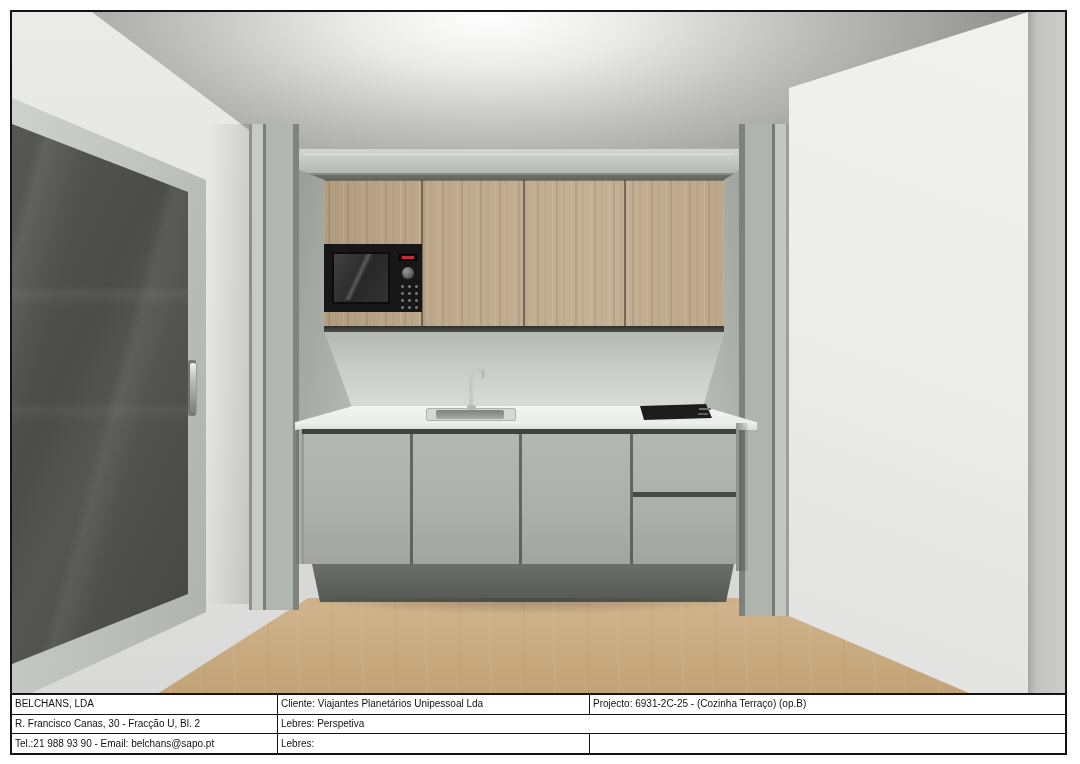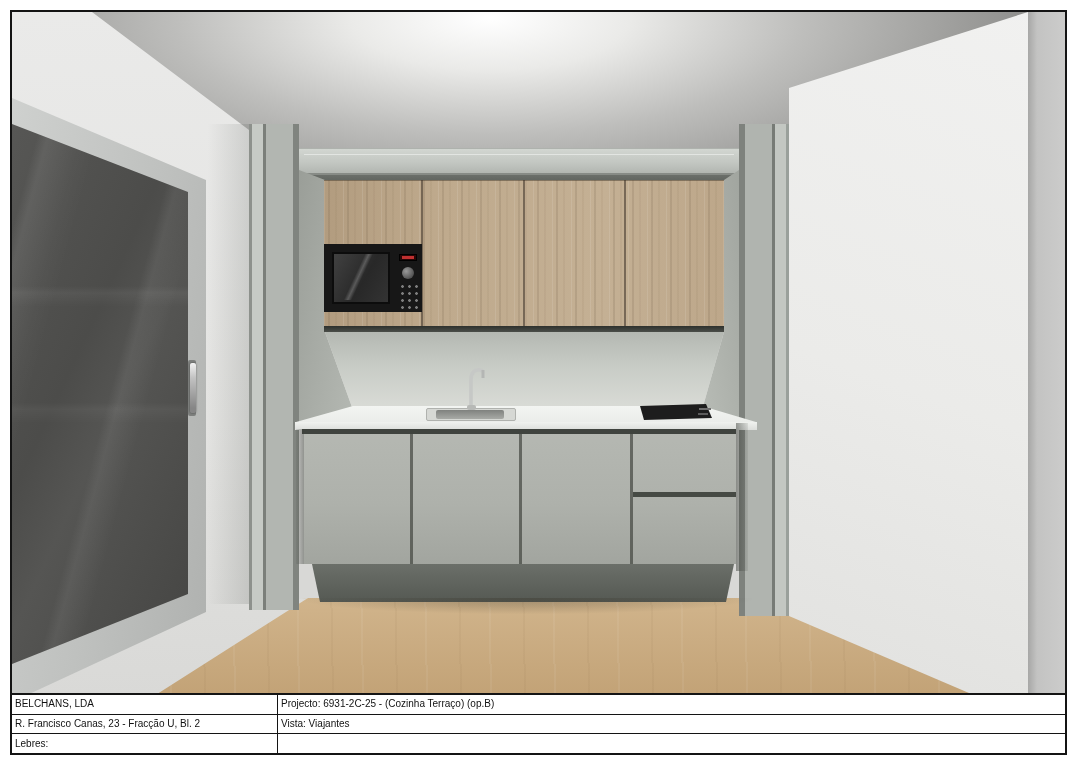--- a/index.html
+++ b/index.html
@@ -191,26 +191,28 @@
       <div class="abs drawer-gap"></div>
       <div class="abs cab-shadow-left"></div>
       <div class="abs cab-shadow-right"></div>
       <div class="abs plinth"></div>
       <div class="abs floor-shadow"></div>
     </div>
 
     <div class="info-table">
       <div class="info-row">
         <div class="info-cell">BELCHANS, LDA</div>
+        <div class="info-cell">Cliente: Viajantes Planetários Unipessoal Lda</div>
         <div class="info-cell">Projecto: 6931-2C-25 - (Cozinha Terraço) (op.B)</div>
       </div>
       <div class="info-row">
-        <div class="info-cell">R. Francisco Canas, 23 - Fracção U, Bl. 2</div>
-        <div class="info-cell">Vista: Viajantes</div>
+        <div class="info-cell">R. Francisco Canas, 30 - Fracção U, Bl. 2</div>
+        <div class="info-cell">Lebres: Perspetiva</div>
       </div>
       <div class="info-row">
+        <div class="info-cell">Tel.:21 988 93 90 - Email: belchans@sapo.pt</div>
         <div class="info-cell">Lebres:</div>
         <div class="info-cell"></div>
       </div>
     </div>
 
   </div>
 </div>
 
 </body></html>

